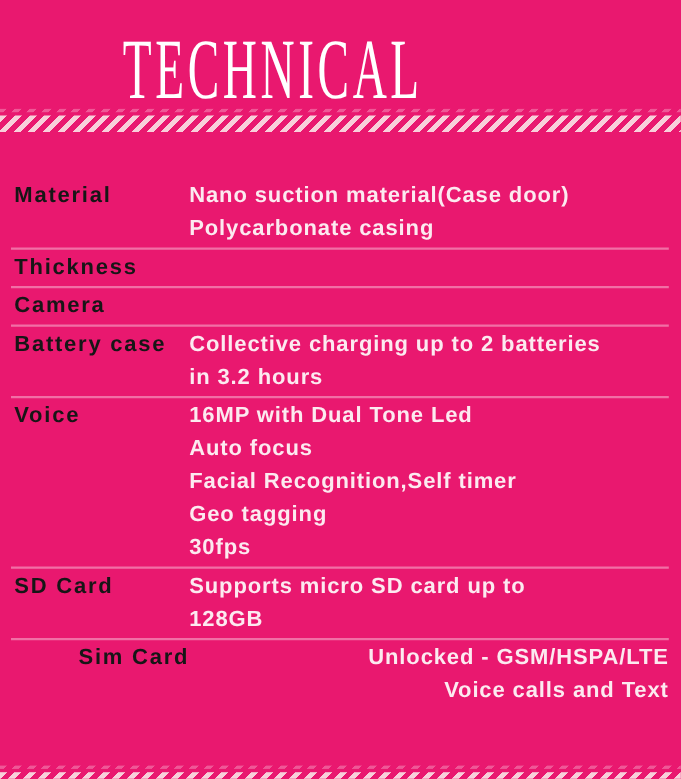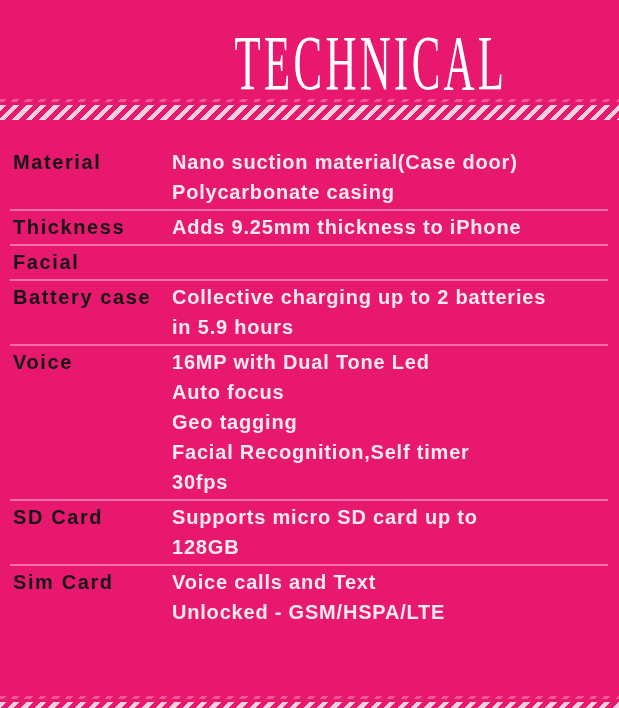--- a/index.html
+++ b/index.html
@@ -20,21 +20,21 @@
   }
   .poster{
     position:relative;
     width:619px;height:708px;
     background:var(--background,#E9186F);
   }
   
   .title-wrap{
     margin-top:30px;
     height:66px;
-    text-align:right;
+    text-align:left;
     overflow:visible;
   }
   .title{
     display:inline-block;
     font-family:"Liberation Serif",serif;
     font-weight:400;
     font-size:78px;
     line-height:66px;
     letter-spacing:6px;
     color:var(--title,#fff);
@@ -50,33 +50,33 @@
       var(--dash) 0 4.5px, transparent 4.5px 9.5px);
   }
   .stripe-band{
     height:15px;
     margin-top:3px;
     background:repeating-linear-gradient(135deg,
       var(--stripe) 0 4.5px, transparent 4.5px 9.5px);
   }
   
   .specs{
-    margin:26px 11px 0 10px;
+    margin:42px 11px 0 10px;
   }
   .spec-row{
     display:grid;
     grid-template-columns:162px 1fr;
     align-items:start;
     padding:1px 0 2px 0;
     border-bottom:2px solid var(--divider,rgba(255,255,255,0.38));
     font-size:20px;
     font-weight:700;
     line-height:30px;
   }
-  .spec-row:last-child{border-bottom:none;}
+  .spec-row:last-child{border-bottom:none;text-align:right;}
   .spec-label{
     color:var(--label,#161616);
     letter-spacing:1.6px;
     padding-left:3px;
     white-space:nowrap;
   }
   .spec-value .value-line{
     color:var(--value,#FCEAF0);
     letter-spacing:0.8px;
     white-space:nowrap;
@@ -102,56 +102,53 @@
   <div class="specs">
       <div class="spec-row">
     <div class="spec-label">Material</div>
     <div class="spec-value">
           <div class="value-line">Nano suction material(Case door)</div>
           <div class="value-line">Polycarbonate casing</div>
         </div>
   </div>
       <div class="spec-row">
     <div class="spec-label">Thickness</div>
-    <div class="spec-value">
-          <div class="value-line">Adds 9.25mm thickness to iPhone</div>
-        </div>
   </div>
       <div class="spec-row">
-    <div class="spec-label">Facial</div>
+    <div class="spec-label">Camera</div>
   </div>
       <div class="spec-row">
     <div class="spec-label">Battery case</div>
     <div class="spec-value">
           <div class="value-line">Collective charging up to 2 batteries</div>
-          <div class="value-line">in 5.9 hours</div>
+          <div class="value-line">in 3.2 hours</div>
         </div>
   </div>
       <div class="spec-row">
     <div class="spec-label">Voice</div>
     <div class="spec-value">
           <div class="value-line">16MP with Dual Tone Led</div>
           <div class="value-line">Auto focus</div>
+          <div class="value-line">Facial Recognition,Self timer</div>
           <div class="value-line">Geo tagging</div>
-          <div class="value-line">Facial Recognition,Self timer</div>
           <div class="value-line">30fps</div>
         </div>
   </div>
       <div class="spec-row">
     <div class="spec-label">SD Card</div>
     <div class="spec-value">
           <div class="value-line">Supports micro SD card up to</div>
           <div class="value-line">128GB</div>
         </div>
   </div>
       <div class="spec-row">
     <div class="spec-label">Sim Card</div>
     <div class="spec-value">
+          <div class="value-line">Unlocked - GSM/HSPA/LTE</div>
           <div class="value-line">Voice calls and Text</div>
-          <div class="value-line">Unlocked - GSM/HSPA/LTE</div>
         </div>
   </div>
     </div>
 
   <div class="bottom-bands">
     <div class="dash-line"></div>
     <div class="stripe-band"></div>
   </div>
 
 </div>

